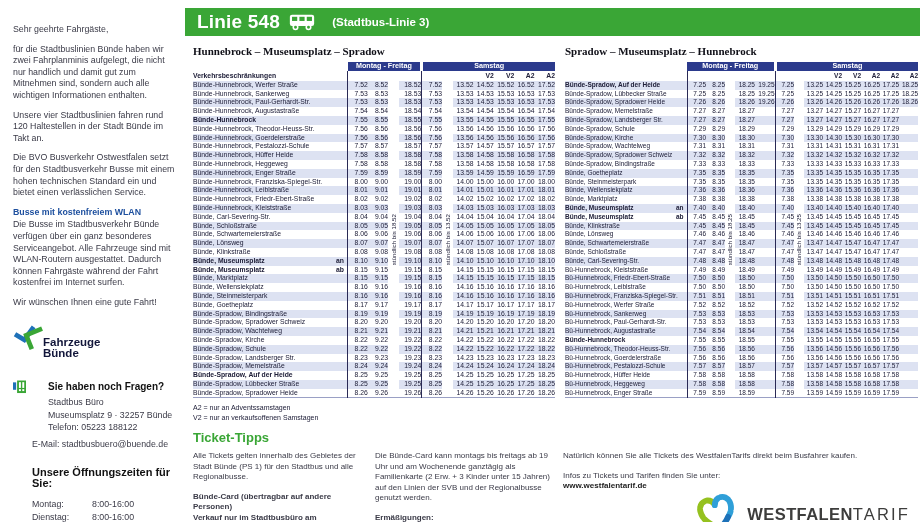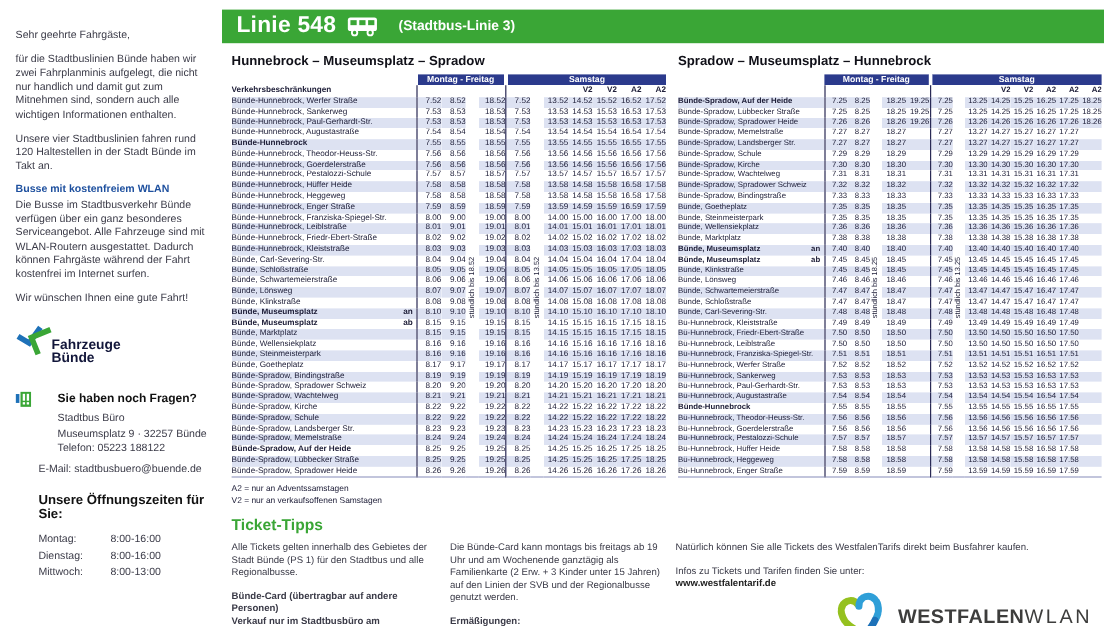--- a/index.html
+++ b/index.html
@@ -24,21 +24,21 @@
   .hours table{border-collapse:collapse;font-size:8.8px;color:#3a3a47;}
   .hours td{padding:0 0 1.5px 0;line-height:12px;}
   .hours td.hl{width:60px;}
   
   .main{flex:1;position:relative;box-sizing:border-box;}
   .green-bar{margin-top:8px;height:28px;background:var(--green);display:flex;align-items:center;
              padding-left:12px;gap:9px;}
   .line-title{color:#fff;font-weight:bold;font-size:19px;letter-spacing:.2px;}
   .line-sub{color:#fff;font-weight:bold;font-size:11.5px;margin-left:8px;}
   .tables-row{display:flex;gap:10px;margin:9px 10px 0 8px;}
-  .tsec h2{font-size:11px;margin:0 0 5px;color:#101018;}
+  .tsec h2{font-size:11px;margin:0 0 5px;color:#101018;font-family:Liberation Serif, serif;}
   .tleft{width:362px;min-width:362px;}
   .tright{flex:1;}
   table.tt{width:100%;border-collapse:collapse;table-layout:fixed;font-size:6.8px;color:#20203a;
            border-bottom:1px solid #9aa0c5;}
   .tright table.tt{font-size:6.5px;}
   table.tt td{height:8.8px;line-height:8.8px;padding:0;white-space:nowrap;overflow:hidden;}
   td.bar{background:var(--dkblue);color:#fff;font-weight:bold;font-size:7.2px;text-align:center;
          height:11px;line-height:11px;}
   td.gap{border-left:3px solid #fff;}
   tr.subrow td{height:10px;line-height:10px;font-weight:bold;}
@@ -71,20 +71,21 @@
 </head>
 <body>
 
 <div class="page">
 
   <aside class="sidebar">
     <p>Sehr geehrte Fahrgäste,</p>
     <div id="sidebar-paras">
         <p>für die Stadtbuslinien Bünde haben wir zwei Fahrplanminis aufgelegt, die nicht nur handlich und damit gut zum Mitnehmen sind, sondern auch alle wichtigen Informationen enthalten.</p>
         <p>Unsere vier Stadtbuslinien fahren rund 120 Haltestellen in der Stadt Bünde im Takt an.</p>
+        <p>Die BVO Busverkehr Ostwestfalen setzt für den Stadtbusverkehr Busse mit einem hohen technischen Standard ein und bietet einen verlässlichen Service.</p>
       </div>
     <p class="blue-head">Busse mit kostenfreiem WLAN</p>
     <p>Die Busse im Stadtbusverkehr Bünde verfügen über ein ganz besonderes Serviceangebot. Alle Fahrzeuge sind mit WLAN-Routern ausgestattet. Dadurch können Fahrgäste während der Fahrt kostenfrei im Internet surfen.</p>
     <p class="closing">Wir wünschen Ihnen eine gute Fahrt!</p>
 
     <div class="sb-logo">
       <svg width="32" height="28" viewBox="0 0 34 30">
         <polyline points="2,11 12,17 22,3" fill="none" stroke="var(--logo-blue)" stroke-width="5"></polyline>
         <polyline points="31,5 14,12 20,27" fill="none" stroke="var(--green)" stroke-width="5"></polyline>
       </svg>
@@ -1210,19 +1211,19 @@
             <span class="url">www.westfalentarif.de</span>
           </p>
           <div class="wtlogo">
             <svg width="44" height="42" viewBox="0 0 48 46">
               <g transform="rotate(-14 24 23)">
                 <path d="M24 39 C13 32 7 25 7 16 C7 10 11 6 16 6 C20 6 23 9 24 13" fill="none" stroke="var(--wt-green)" stroke-width="6.4" stroke-linecap="round" stroke-dasharray="9 2.5"></path>
                 <path d="M24 13 C25 9 28 6 32 6 C37 6 41 10 41 16 C41 21 39 25 36 28" fill="none" stroke="var(--wt-blue)" stroke-width="6.4" stroke-linecap="round" stroke-dasharray="9 2.5"></path>
                 <path d="M35 29 C32 33 28 36 24 39" fill="none" stroke="var(--wt-dkblue)" stroke-width="6.4" stroke-linecap="round" stroke-dasharray="8 2.5"></path>
               </g>
             </svg>
-            <span class="wt-text"><span class="wt-bold">WESTFALEN</span><span class="wt-light">WLAN</span></span>
+            <span class="wt-text"><span class="wt-bold">WESTFALEN</span><span class="wt-light">TARIF</span></span>
           </div>
         </div>
       </div>
     </div>
   </main>
 </div>
 
 </body></html>

